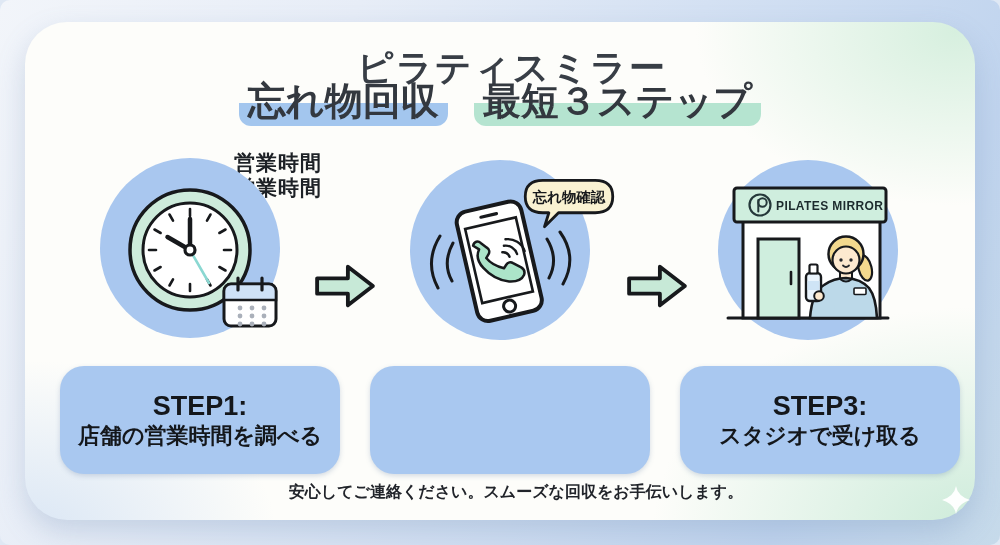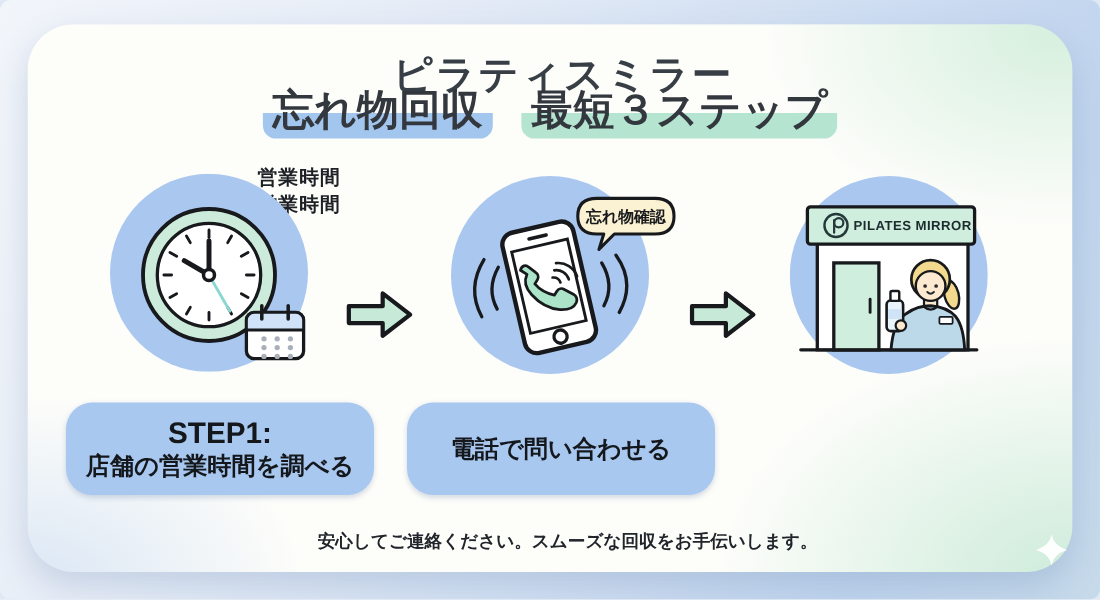--- a/index.html
+++ b/index.html
@@ -21,33 +21,33 @@
     position:absolute;left:0;top:36px;width:100%;margin:12px;text-align:center;
     font-size:36px;line-height:40px;font-weight:700;letter-spacing:2px;color:#383e46;
   }
   .subtitle{
     position:absolute;left:0;top:78px;width:100%;display:flex;justify-content:center;gap:26px;
     font-size:38px;line-height:46px;font-weight:800;color:#33383f;
   }
   .hl{padding:0 9px 2px;border-radius:12px;}
   .hl-blue{background:linear-gradient(to bottom,rgba(0,0,0,0) 52%,#a3c6ee 52%);}
   .hl-green{background:linear-gradient(to bottom,rgba(0,0,0,0) 52%,#b5e4d0 52%);font-family:Liberation Serif, serif;}
-  .annot{position:absolute;font-size:18px;font-weight:700;color:#1d2126;letter-spacing:1px;}
+  .annot{position:absolute;font-size:21px;font-weight:700;color:#1d2126;letter-spacing:1px;}
   .annot-1{left:234px;top:149px;}
   .annot-2{left:234px;top:174px;}
   .circle{position:absolute;}
   .circle-1{left:100px;top:158px;}
   .circle-2{left:410px;top:160px;}
   .circle-3{left:718px;top:160px;}
   .arrow{position:absolute;}
   .arrow-1{left:314px;top:261px;}
   .arrow-2{left:626px;top:261px;}
   .bubble{position:absolute;left:520px;top:176px;}
   .step-box{
-    position:absolute;top:366px;width:280px;height:84px;border-radius:24px;background:#a9c8f0;
+    position:absolute;top:366px;width:280px;height:108px;border-radius:24px;background:#a9c8f0;
     display:flex;flex-direction:column;align-items:center;justify-content:center;
     box-shadow:0 2px 5px rgba(90,120,160,.25);
   }
   .box-1{left:60px;} .box-2{left:370px;} .box-3{left:680px;}
   .step-label{font-size:27px;line-height:32px;font-weight:800;color:#14171b;}
   .step-desc{font-size:22px;line-height:28px;font-weight:700;color:#14171b;text-align:center;}
   .footer{
     position:absolute;left:16px;top:482px;width:100%;text-align:center;
     font-size:16px;font-weight:700;color:#21242a;
   }
@@ -185,21 +185,24 @@
         <circle cx="101" cy="136" r="4.8" fill="#fde9cf" stroke="#17191c" stroke-width="2"></circle>
       </g>
     </g>
   </svg>
 
   <div class="step-box box-1">
     <div class="step-label">STEP1:</div>
     <div class="step-desc">店舗の営業時間を調べる</div>
   </div>
   <div class="step-box box-2">
-    <div class="step-desc">電話で問い合わせる</div>
+  </div>
+  <div class="step-box box-3">
+    <div class="step-label">STEP3:</div>
+    <div class="step-desc">スタジオで受け取る</div>
   </div>
 
   <div class="footer">安心してご連絡ください。スムーズな回収をお手伝いします。</div>
 
   <svg class="sparkle" width="28" height="28" viewBox="0 0 30 30">
     <path d="M15,0 Q17,11 30,15 Q17,19 15,30 Q13,19 0,15 Q13,11 15,0 Z" fill="rgba(255,255,255,0.95)"></path>
   </svg>
 </div>
 
 </body></html>

